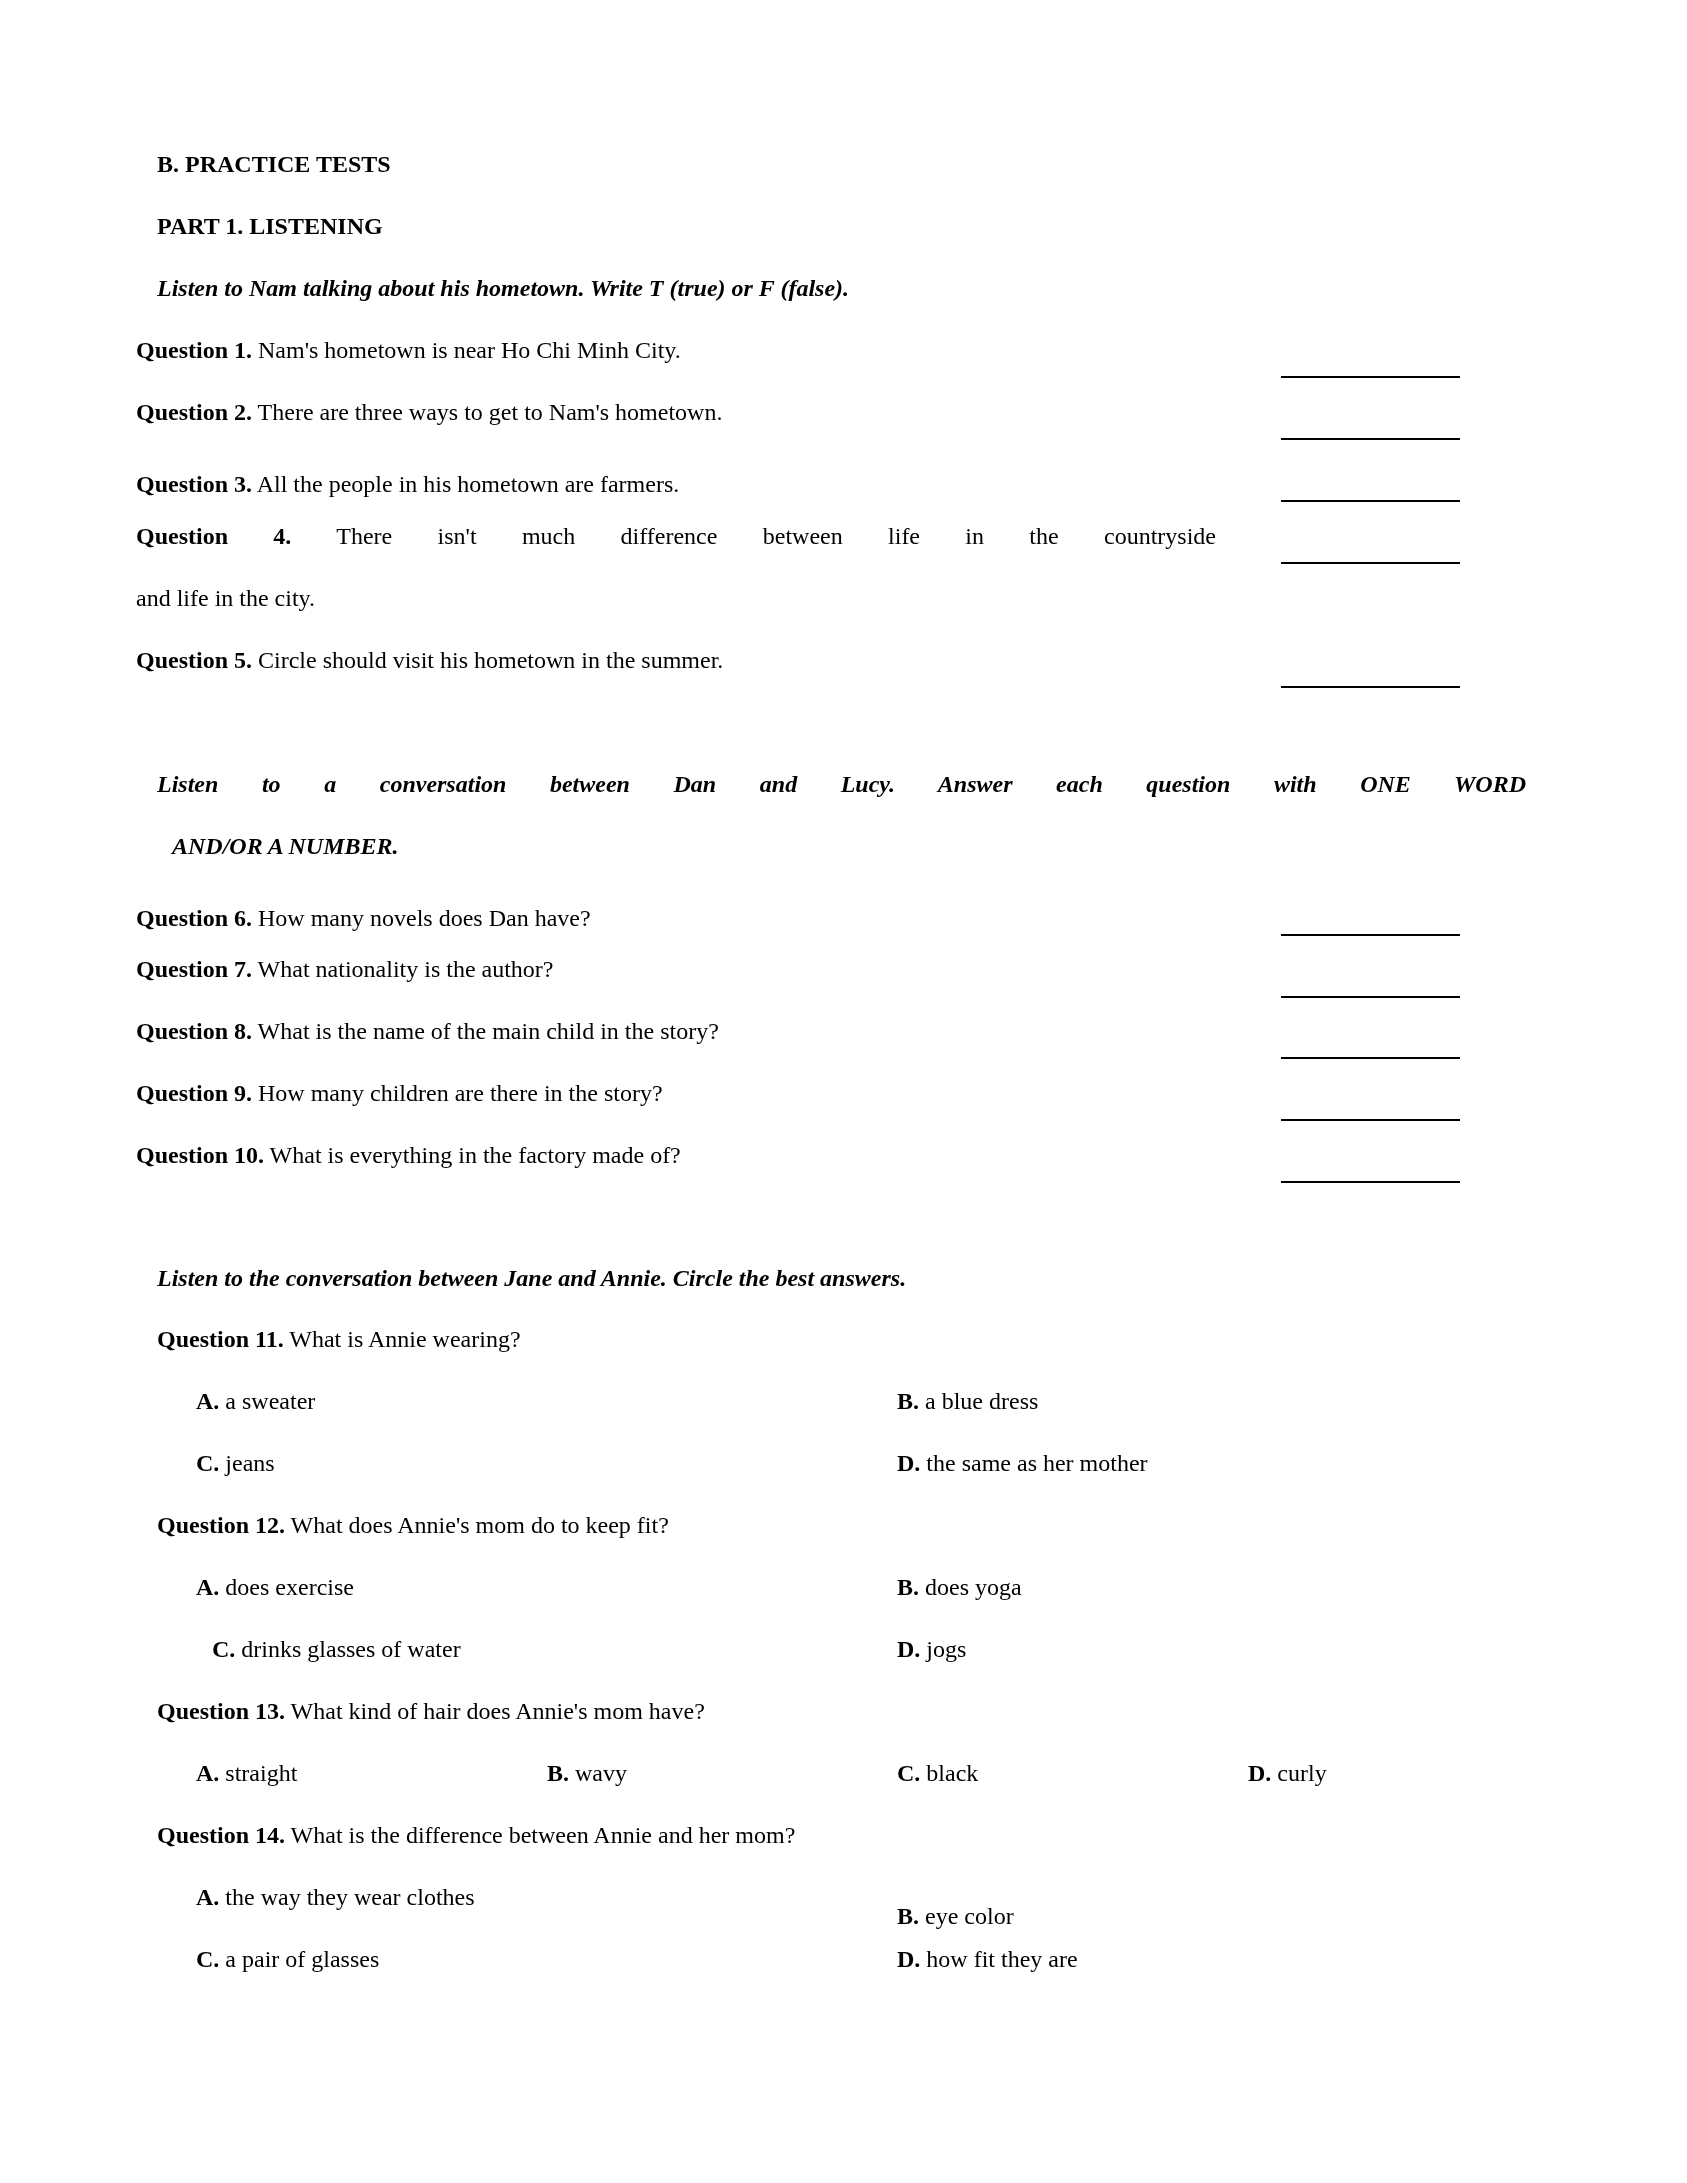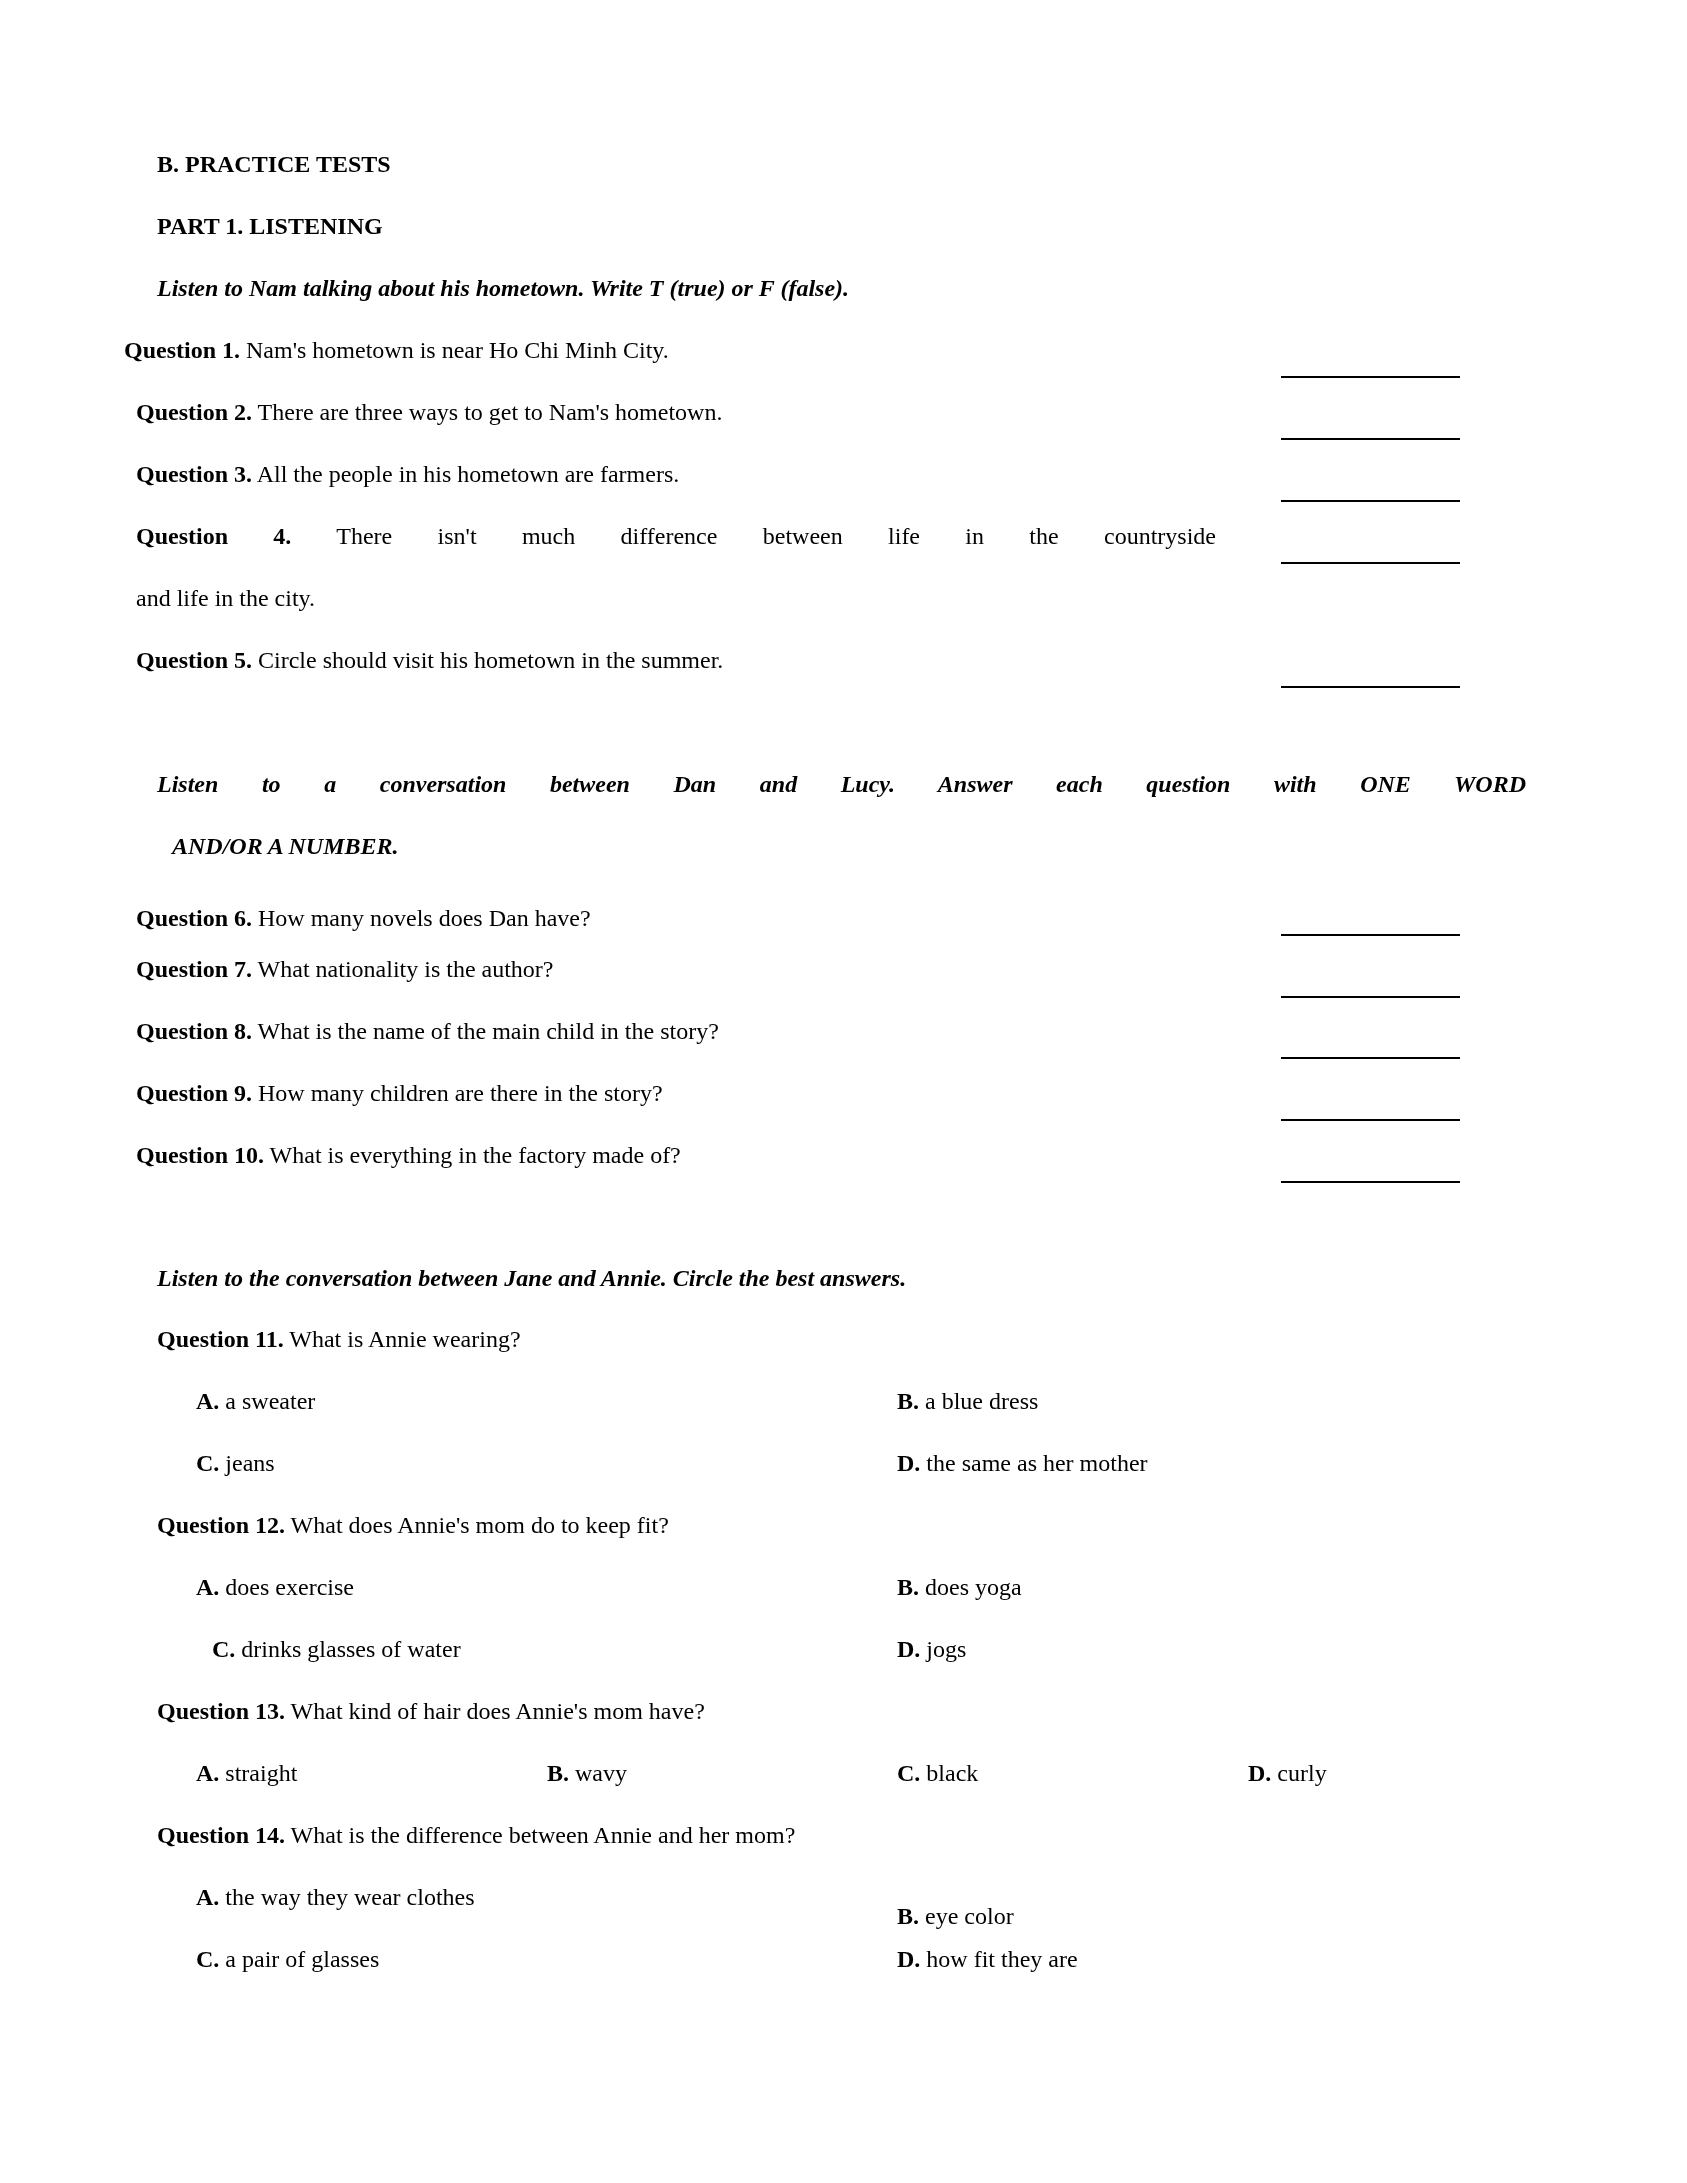--- a/index.html
+++ b/index.html
@@ -12,33 +12,33 @@
   .justify { text-align: justify; text-align-last: justify; white-space: normal; }
 </style>
 </head>
 <body>
 
 <div class="line b" style="left:157px; top:152px;">B. PRACTICE TESTS</div>
 <div class="line b" style="left:157px; top:214px;">PART 1. LISTENING</div>
 
 <div class="line i" style="left:157px; top:276px;">Listen to Nam talking about his hometown. Write T (true) or F (false).</div>
 
-<div class="line" style="left:124px; top:338px;font-family:Liberation Serif, serif;">
+<div class="line" style="left:136px; top:338px;font-family:Liberation Serif, serif;">
   <span class="b">Question 1.</span>
   <span>Nam's hometown is near Ho Chi Minh City.</span>
 </div>
 <div class="blank" style="left:1281px; top:376px;"></div>
 
 <div class="line" style="left:136px; top:400px;">
   <span class="b">Question 2.</span>
   <span>There are three ways to get to Nam's hometown.</span>
 </div>
 <div class="blank" style="left:1281px; top:438px;"></div>
 
-<div class="line" style="left:136px; top:462px;">
+<div class="line" style="left:136px; top:472px;">
   <span class="b">Question 3.</span>
   <span>All the people in his hometown are farmers.</span>
 </div>
 <div class="blank" style="left:1281px; top:500px;"></div>
 
 <div class="line justify" style="left:136px; top:524px; width:1080px;">
   <span class="b">Question 4.</span>
   <span>There isn't much difference between life in the countryside</span>
 </div>
 <div class="blank" style="left:1281px; top:562px;"></div>

